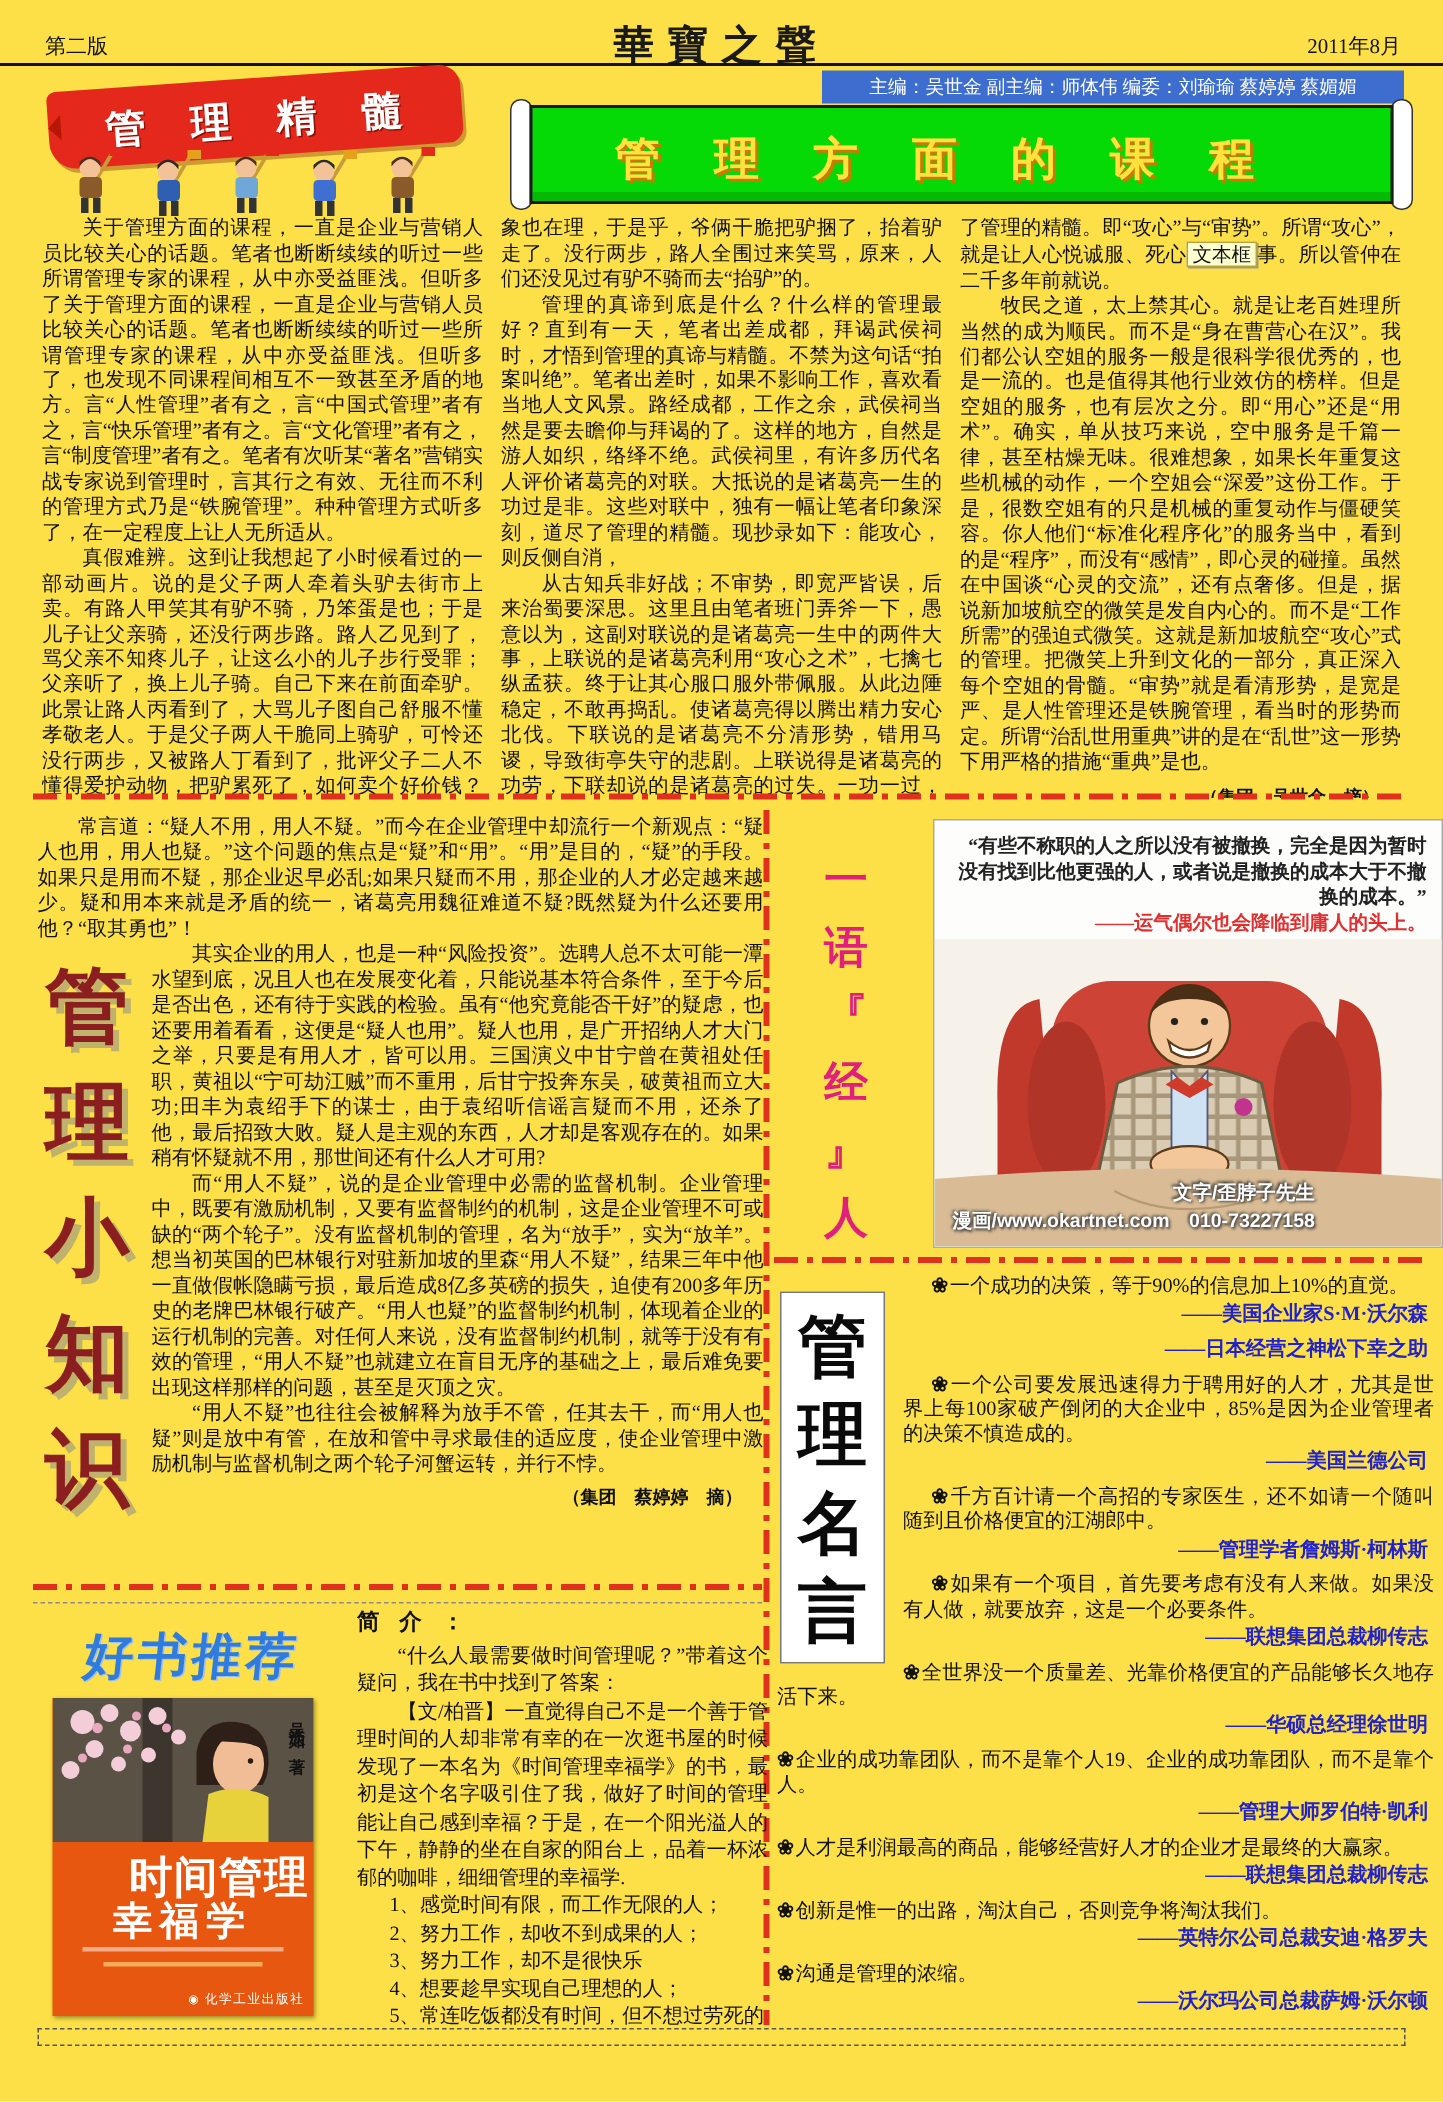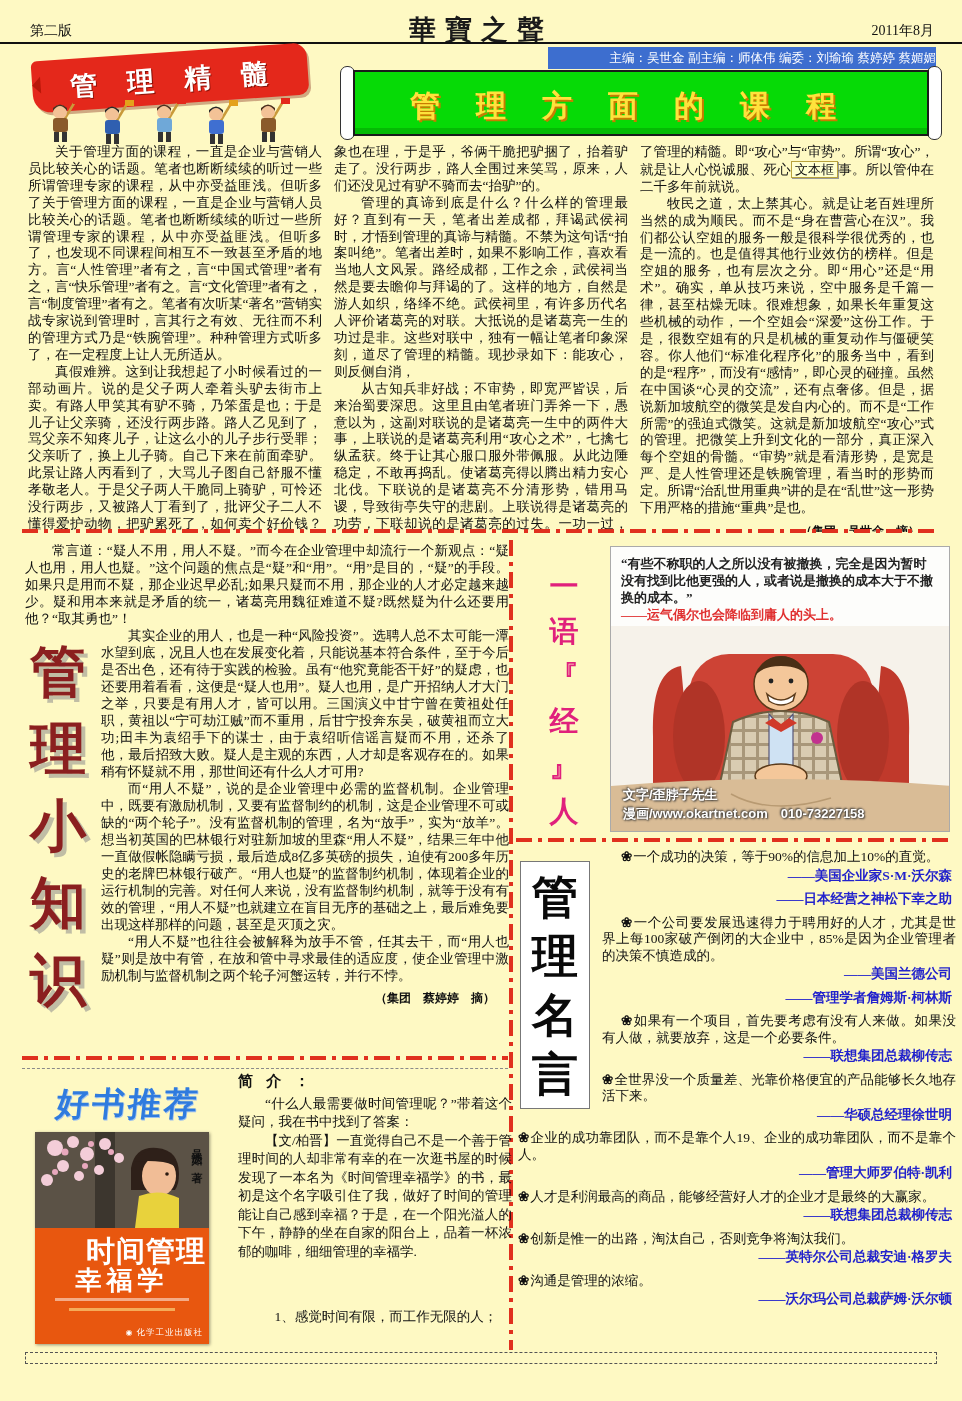--- a/index.html
+++ b/index.html
@@ -1,30 +1,30 @@
 <!DOCTYPE html>
 <html><head>
 <meta charset="utf-8">
 <style>
   * { margin:0; padding:0; box-sizing:border-box; }
   html,body { background:#ffffff; }
   body { font-family:"Liberation Serif","DejaVu Serif",serif; color:#111; }
-  .page { position:relative; width:962px; height:1401px; background:#fef9c3; overflow:hidden; }
+  .page { position:relative; width:962px; height:1401px; background:#fde047; overflow:hidden; }
 
   
   .edition { position:absolute; left:30px; top:22px; font-size:14px; }
   .masthead { position:absolute; left:0; right:0; top:12px; text-align:center;
               font-size:27px; font-weight:900; letter-spacing:9px; color:#1a1a1a;
               font-family:"DejaVu Serif",serif; }
   .issue-date { position:absolute; right:28px; top:22px; font-size:14px;margin-left:37px; }
   .hdr-line { position:absolute; left:0; top:42px; width:962px; border-top:2.5px solid #111; }
 
   .editors-bar { position:absolute; left:548px; top:47px; width:388px; height:22px;
                  background:#3d6ecf; color:#fff; font-size:12.5px; line-height:22px;
-                 text-align:right; font-family:Liberation Sans, sans-serif; white-space:nowrap; }
+                 text-align:center; font-family:Liberation Serif, serif; white-space:nowrap; }
 
   
   .ribbon-wrap { position:absolute; left:26px; top:48px; width:292px; height:95px; }
   .ribbon { position:absolute; left:6px; top:4px; width:276px; height:52px; background:#e4281b;
             transform:rotate(-4deg); border-radius:6px 14px 10px 18px;
             box-shadow:2px 3px 0 rgba(120,20,10,.35); }
   .ribbon:before { content:""; position:absolute; left:-14px; top:10px; border:14px solid #b81708;
                    border-left-color:transparent; border-top-color:transparent; border-bottom-color:transparent;
                    transform:scale(.6); }
   .ribbon-text { position:absolute; left:0; right:0; top:10px; text-align:center; color:#fff;
@@ -65,22 +65,22 @@
   .knowledge p.ind { text-indent:2em; }
   .k-title { float:left; width:66px; margin:6px 10px 0 0; }
   .k-title div { font-size:56px; line-height:77px; font-weight:bold; color:#8b1f1f; text-align:center;
                  text-shadow:4px 4px 0 rgba(140,140,140,.55); font-family:"DejaVu Serif",serif; }
 
   
   .proverb { position:absolute; left:518px; top:542px; width:440px; height:294px; }
   .p-title { position:absolute; left:24px; top:22px; width:44px; text-align:center; }
   .p-title div { font-size:29px; line-height:45px; font-weight:bold; color:#e0207c;
                  font-family:"DejaVu Serif",serif; }
-  .cartoon-box { position:absolute; left:92px; top:4px; width:340px; height:286px; background:#fdfdfb;
-                 border:1px solid #aaa; overflow:hidden; }
+  .cartoon-box { position:absolute; left:104px; top:4px; width:340px; height:286px; background:#fdfdfb;
+                 border:1px solid #aaa; overflow:hidden;text-align:right; }
   .cartoon-quote { padding:8px 10px 0 10px; font-size:13px; line-height:17px; font-weight:bold; color:#222; }
   .cartoon-attr { padding:0 10px; font-size:13px; line-height:17px; font-weight:bold; color:#e03030; }
   .cartoon-art { position:absolute; left:0; bottom:0; width:340px; height:205px; }
   .credits { position:absolute; left:12px; bottom:8px; color:#fff; font-size:13px; line-height:19px;
              font-weight:bold; text-shadow:1px 1px 2px #333,-1px -1px 2px #333; font-family:"Liberation Sans",sans-serif; }
 
   
   .maxims { position:absolute; left:518px; top:849px; width:438px; height:495px;
             font-size:13.5px; line-height:16.5px; overflow:hidden; }
   .m-titlebox { float:left; width:70px; height:248px; margin:12px 12px 4px 2px; border:1px solid #777;
@@ -110,21 +110,21 @@
   .cover-deco2 { position:absolute; left:34px; right:34px; top:176px; height:3px; background:rgba(255,240,150,.55); }
   .cover-pub { position:absolute; right:6px; bottom:5px; color:#fff; font-size:8.5px; letter-spacing:1px; }
   .cover-pub:before { content:"◉ "; font-size:8px; }
 
   
   .intro { position:absolute; left:238px; top:1072px; width:274px; height:278px;
            font-size:13.5px; line-height:18.5px; text-align:justify; overflow:hidden; }
   .intro-h { font-weight:900; font-size:15px; letter-spacing:4px; margin-bottom:4px;
              font-family:"DejaVu Serif",serif; }
   .intro p.ind { text-indent:2em; }
-  .intro .li { text-indent:1.6em; text-align:center;margin-top:47px; }
+  .intro .li { text-indent:1.6em; text-align:left; }
 </style>
 </head>
 <body>
 
 <div class="page">
 
   <div class="edition">第二版</div>
   <div class="masthead">華寶之聲</div>
   <div class="issue-date">2011年8月</div>
   <div class="hdr-line"></div>
@@ -298,20 +298,21 @@
       <div class="qa">——美国企业家S·M·沃尔森</div>
     </div>
     <div class="quote">
       <div class="qa">——日本经营之神松下幸之助</div>
     </div>
     <div class="quote">
       <div class="qt qind"><span class="qbullet">❀</span><span>一个公司要发展迅速得力于聘用好的人才，尤其是世界上每100家破产倒闭的大企业中，85%是因为企业管理者的决策不慎造成的。</span></div>
       <div class="qa">——美国兰德公司</div>
     </div>
     <div class="quote">
+      <div class="qt qind"><span class="qbullet">❀</span><span>千方百计请一个高招的专家医生，还不如请一个随叫随到且价格便宜的江湖郎中。</span></div>
       <div class="qa">——管理学者詹姆斯·柯林斯</div>
     </div>
     <div class="quote">
       <div class="qt qind"><span class="qbullet">❀</span><span>如果有一个项目，首先要考虑有没有人来做。如果没有人做，就要放弃，这是一个必要条件。</span></div>
       <div class="qa">——联想集团总裁柳传志</div>
     </div>
     <div class="quote">
       <div class="qt"><span class="qbullet">❀</span><span>全世界没一个质量差、光靠价格便宜的产品能够长久地存活下来。</span></div>
       <div class="qa">——华硕总经理徐世明</div>
     </div>

